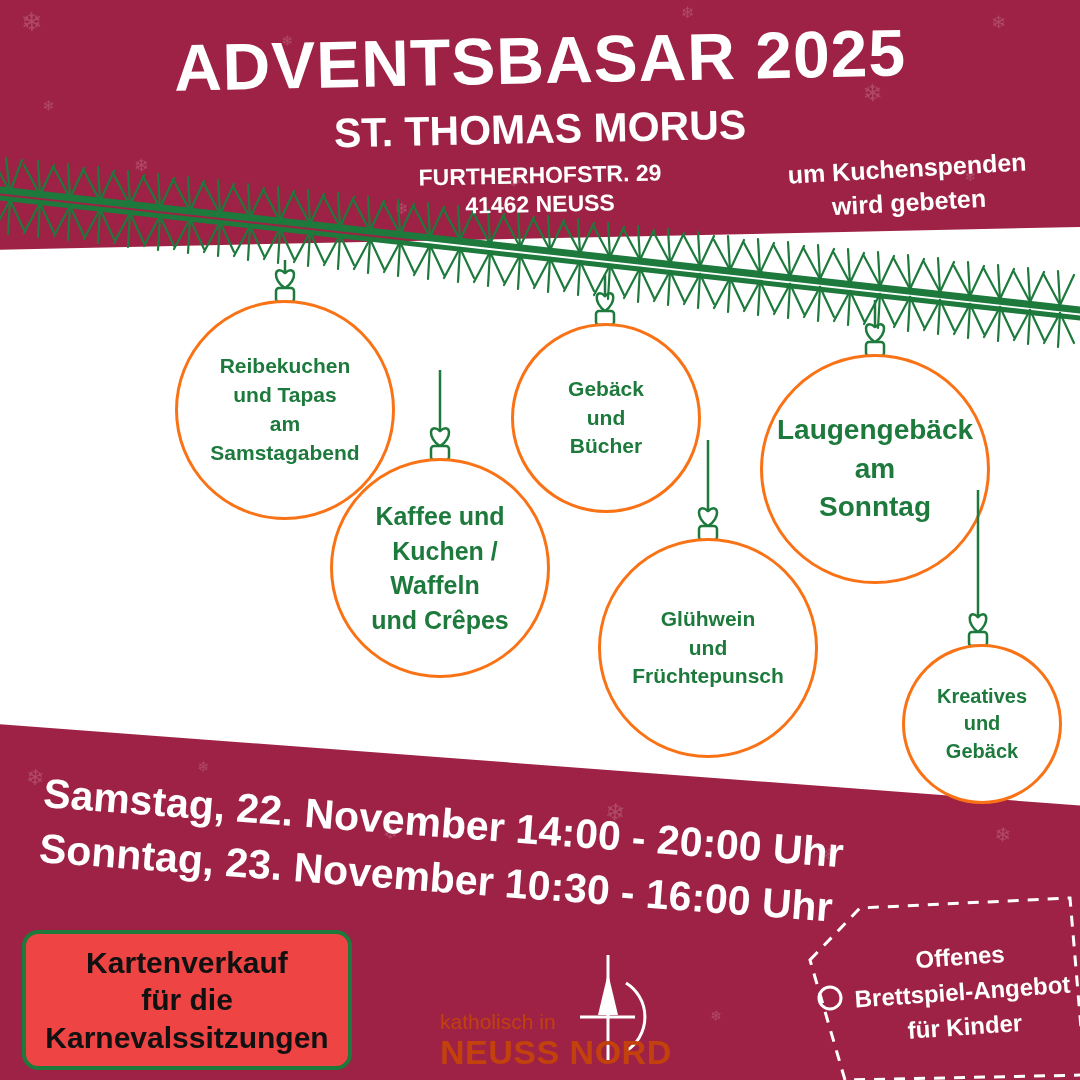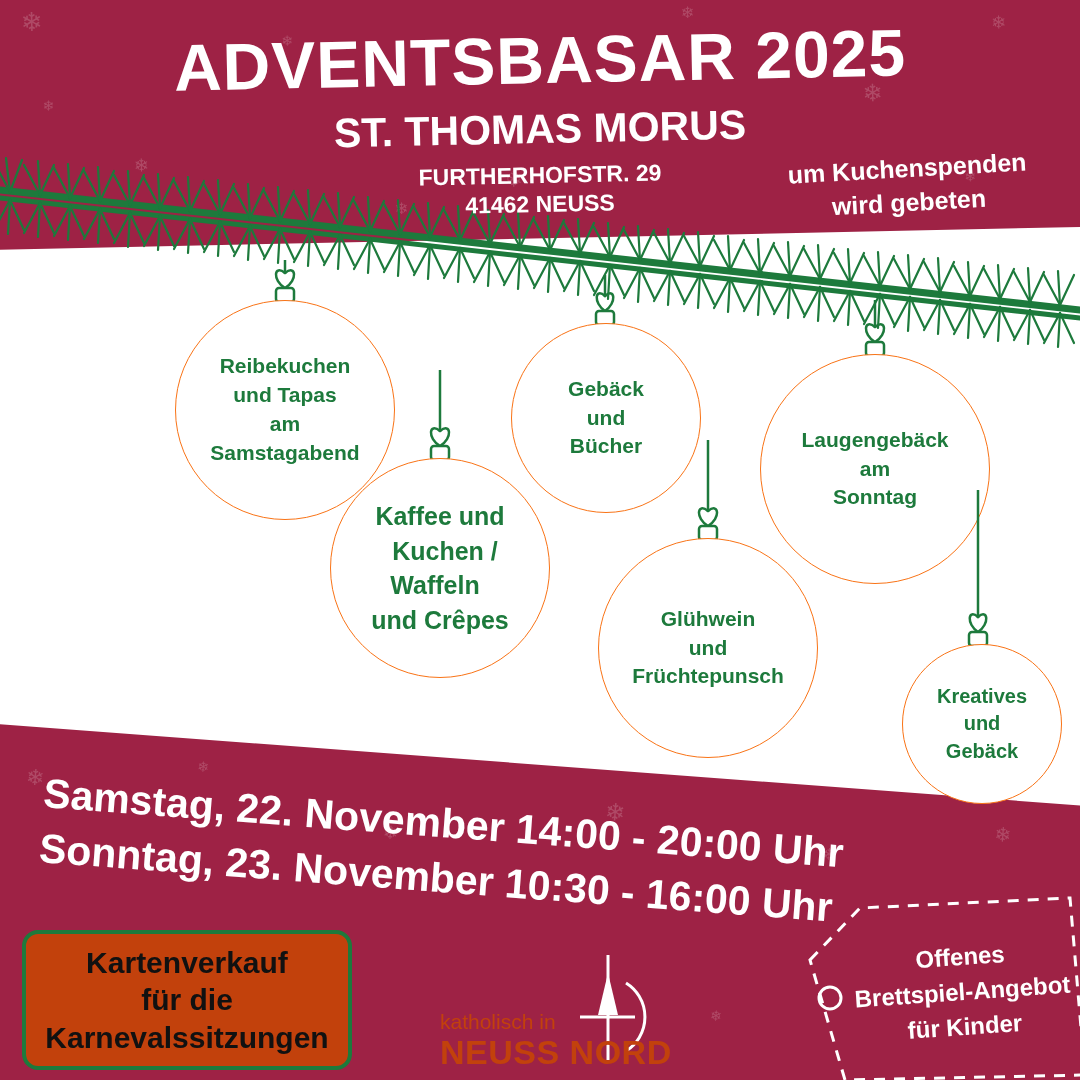--- a/index.html
+++ b/index.html
@@ -90,21 +90,21 @@
     pointer-events: none;
   }
 
   
   .bauble {
     position: absolute;
     z-index: 3;
   }
   .bauble .ball {
     position: absolute;
-    border: 1px solid #f97316;
+    border: 3px solid #f97316;
     border-radius: 50%;
     background: #ffffff;
     display: flex;
     align-items: center;
     justify-content: center;
   }
   .bauble .ball span {
     color: #1d7a3c;
     font-weight: bold;
     text-align: center;
@@ -136,21 +136,21 @@
     font-weight: bold;
     white-space: nowrap;
     margin-bottom: 8px;
   }
 
   
   .ticket-box {
     position: absolute;
     left: 22px; top: 930px;
     width: 330px; height: 140px;
-    background: #c2410c;
+    background: #ef4444;
     border: 4px solid #1d7a3c;
     border-radius: 16px;
     display: flex;
     align-items: center;
     justify-content: center;
     z-index: 8;
   }
   .ticket-box p {
     text-align: center;
     font-size: 30px;
@@ -529,21 +529,21 @@
 
   <div class="bauble" style="left:760px; top:300px; width:250px; height:320px;">
     <svg width="250" height="320">
       <g stroke="#1d7a3c" stroke-width="2.5" fill="none">
         <line x1="115" y1="0" x2="115" y2="28"></line>
         <path d="M115 42 C102 34 104 18 115 27 C126 18 128 34 115 42"></path>
         <rect x="106" y="42" width="18" height="14" rx="3"></rect>
       </g>
     </svg>
     <div class="ball" style="left:0px; top:54px; width:230px; height:230px;">
-      <span style="font-size:21px;">
+      <span style="font-size:28px;">
         <span>Laugengebäck</span><br>
         <span>am</span><br>
         <span>Sonntag</span>
       </span>
     </div>
   </div>
 
   <div class="bauble" style="left:890px; top:490px; width:180px; height:340px;">
     <svg width="180" height="340">
       <g stroke="#1d7a3c" stroke-width="2.5" fill="none">

